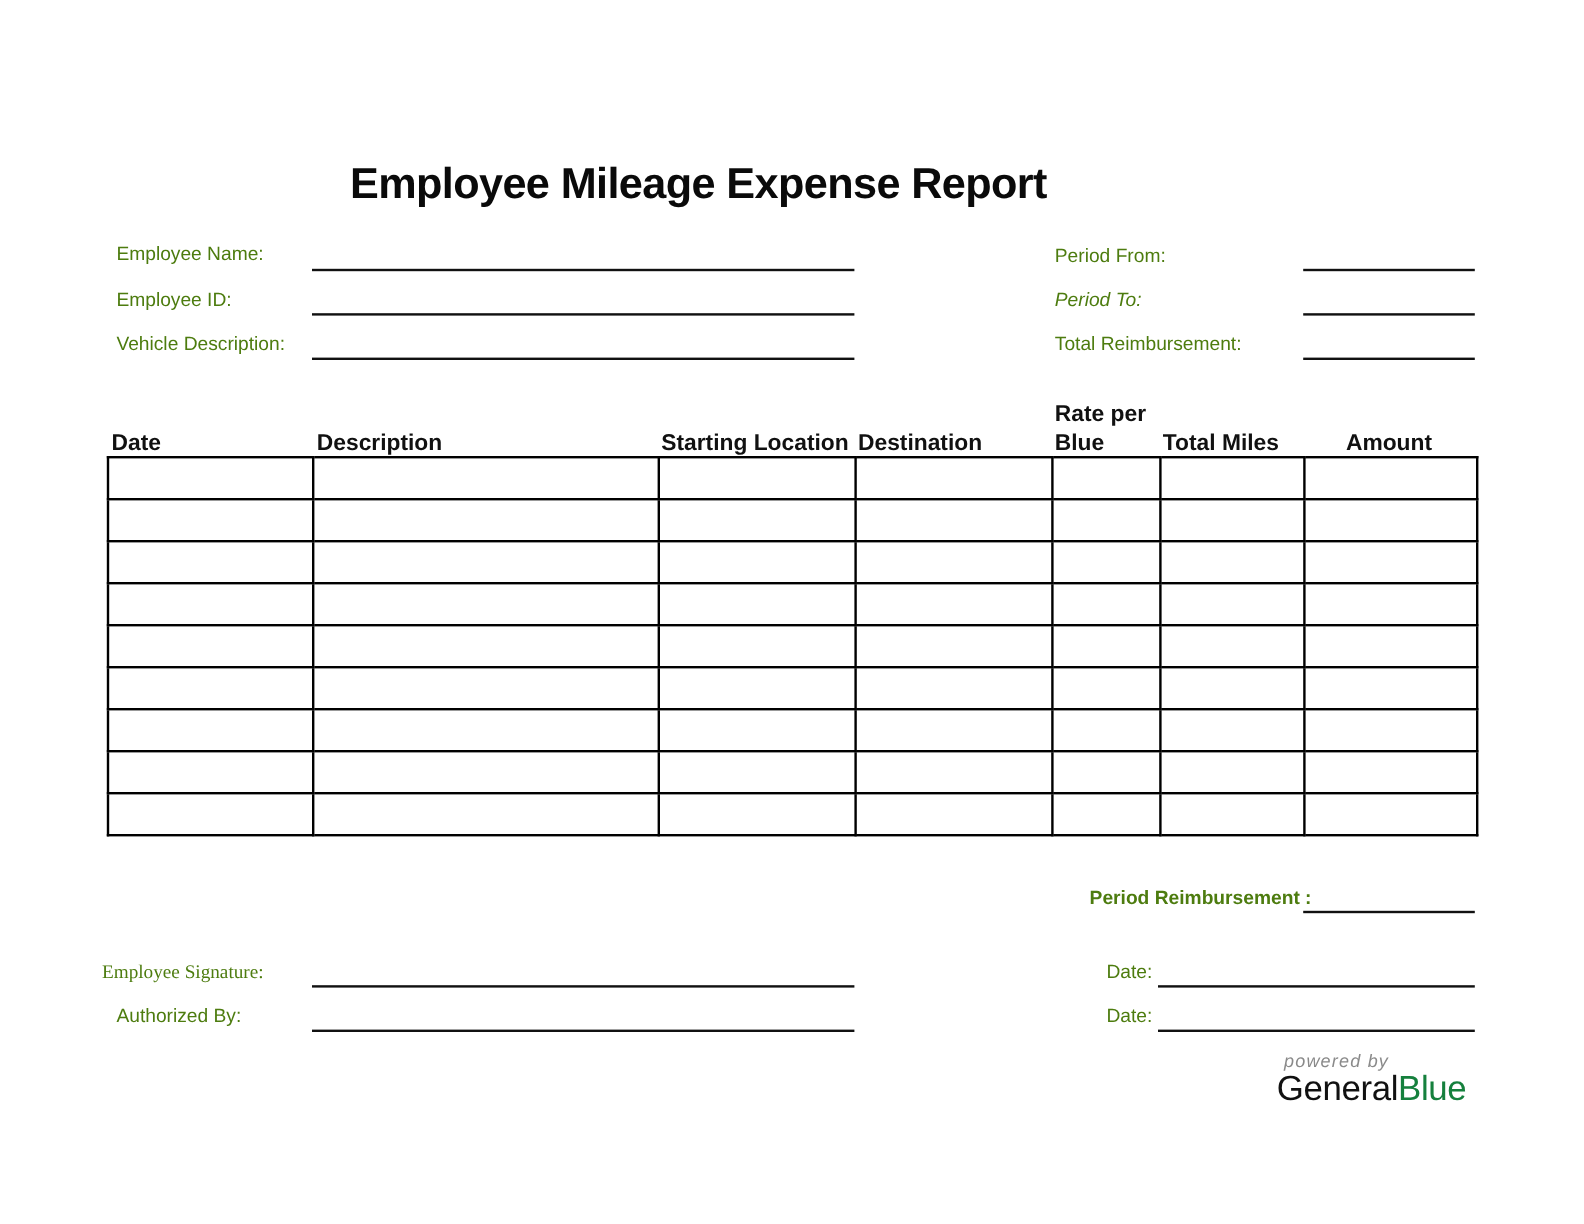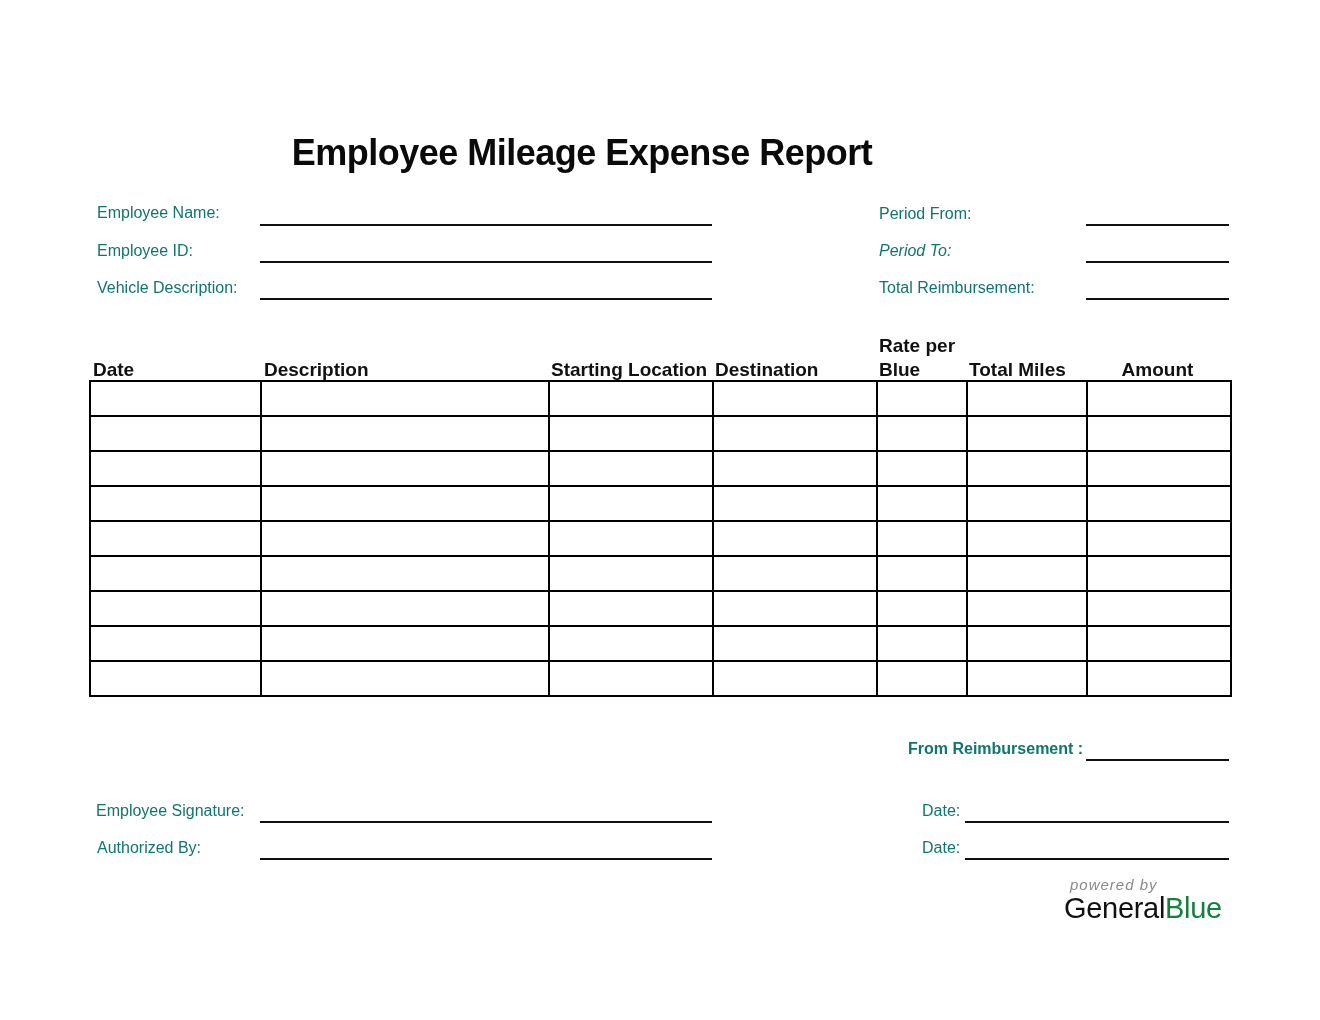--- a/index.html
+++ b/index.html
@@ -6,21 +6,21 @@
   body {
     width: 1320px; height: 1020px; background: #ffffff; position: relative;
     font-family: "Liberation Sans", "DejaVu Sans", sans-serif; color: #111;
     overflow: hidden;
   }
   .abs { position: absolute; }
   .title {
     left: 0; width: 1164px; top: 132px; text-align: center;
     font-size: 36px; font-weight: bold; letter-spacing: -0.5px; color: #0a0a0a;
   }
-  .lbl { font-size: 16px; color: #0f766e; white-space: nowrap; }
+  .lbl { font-size: 16px; color: #4d7c0f; white-space: nowrap; }
   .line { height: 2px; background: #111; }
   .hdr { font-size: 19px; font-weight: bold; color: #111; white-space: nowrap; }
   table.grid {
     position: absolute; left: 89px; top: 380px; width: 1141px;
     border-collapse: collapse; table-layout: fixed;
     border: 2.5px solid #000;
   }
   table.grid td {
     border: 2px solid #000; height: 33px; padding: 0;
   }
@@ -149,24 +149,24 @@
         <td></td>
         <td></td>
         <td></td>
         <td></td>
         <td></td>
         <td></td>
     </tr>
   </tbody>
 </table>
 
-<div class="abs lbl" style="left:908px; top:740px; font-weight:bold;">From Reimbursement :</div>
+<div class="abs lbl" style="left:908px; top:740px; font-weight:bold;">Period Reimbursement :</div>
 <div class="abs line" style="left:1086px; top:759px; width:143px;"></div>
 
-<div class="abs lbl" style="left:96px; top:802px;">Employee Signature:</div>
+<div class="abs lbl" style="left:85px; top:802px;font-family:Liberation Serif, serif;">Employee Signature:</div>
 <div class="abs line" style="left:260px; top:821px; width:452px;"></div>
 
 <div class="abs lbl" style="left:97px; top:839px;">Authorized By:</div>
 <div class="abs line" style="left:260px; top:858px; width:452px;"></div>
 
 <div class="abs lbl" style="left:922px; top:802px;">Date:</div>
 <div class="abs line" style="left:965px; top:821px; width:264px;"></div>
 
 <div class="abs lbl" style="left:922px; top:839px;">Date:</div>
 <div class="abs line" style="left:965px; top:858px; width:264px;"></div>

